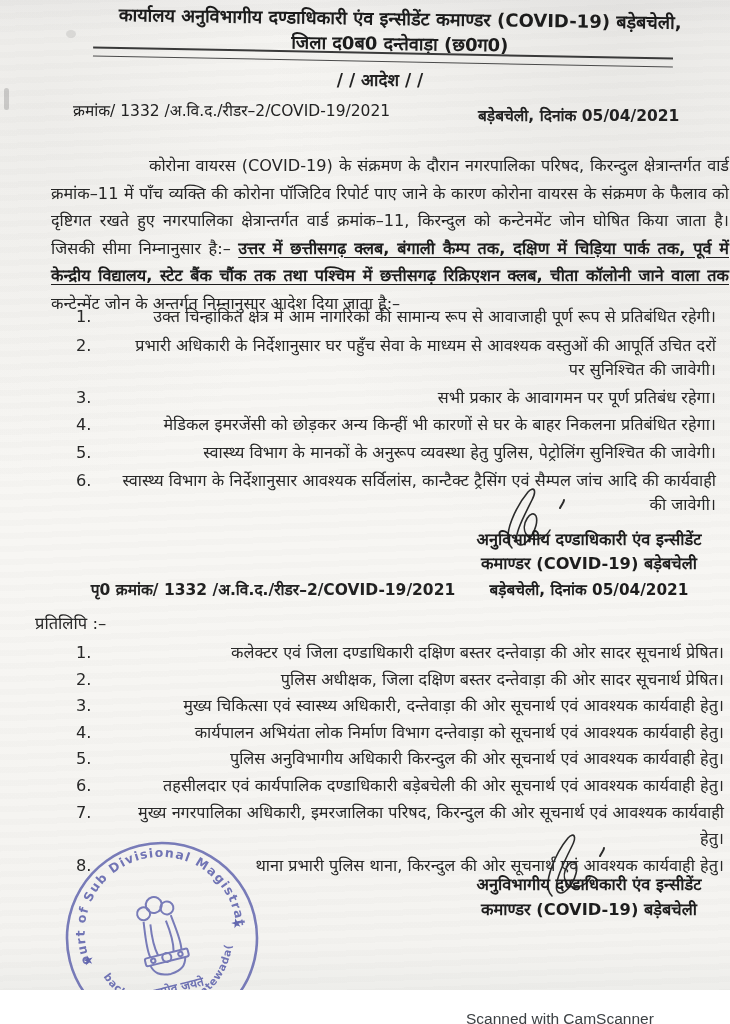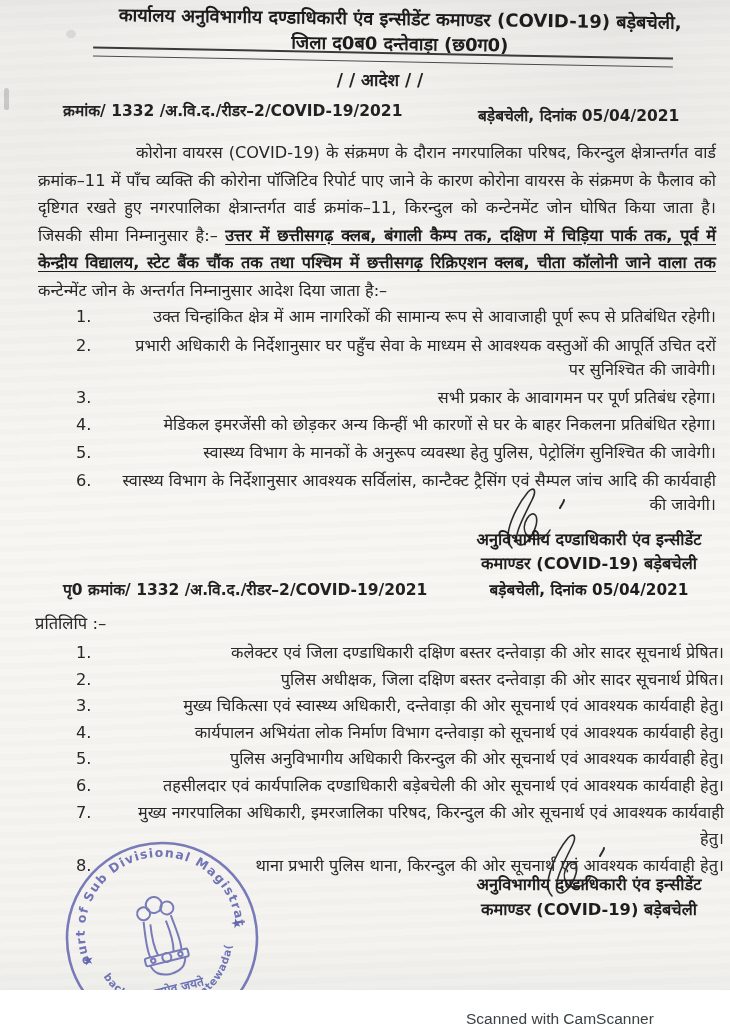--- a/index.html
+++ b/index.html
@@ -14,36 +14,36 @@
       radial-gradient(ellipse at 85% 3%, rgba(120,120,120,0.10), transparent 40%),
       radial-gradient(ellipse at 5% 10%, rgba(120,120,120,0.07), transparent 30%),
       repeating-linear-gradient(178deg, rgba(0,0,0,0.012) 0 6px, rgba(0,0,0,0) 6px 13px);
   }
   .abs{position:absolute;}
   .hdr{left:88px;top:6px;width:624px;text-align:center;font-weight:bold;
        font-size:18px;line-height:25px;color:#1c1c1c;transform:rotate(0.8deg);}
   .rule{left:93px;top:52px;width:580px;height:7px;transform:rotate(1.1deg);
         border-top:2.5px solid #3a3a3a;border-bottom:1.8px solid #4a4a4a;}
   .order-title{left:0;top:68px;width:760px;text-align:center;font-weight:bold;font-size:17px;color:#222;}
-  .refline{left:63px;top:99px;width:650px;font-size:15.5px;font-weight:bold;color:#222;}
+  .refline{left:73px;top:99px;width:650px;font-size:15.5px;font-weight:normal;color:#222;}
   .refdate{left:478px;top:104px;width:240px;font-size:15.5px;font-weight:bold;color:#222;}
   .para{left:35px;top:136px;width:678px;font-size:16.2px;line-height:27.5px;
         text-align:justify;color:#262626;}
   .para .indent{display:inline-block;width:98px;}
   .para .uline{font-weight:bold;text-decoration:underline;text-underline-offset:3px;color:#1d1d1d;}
   .olist{left:76px;top:305px;width:640px;}
   .clist{left:76px;top:640px;width:648px;}
   .li{display:flex;margin-bottom:3.2px;font-size:16.2px;line-height:24.5px;color:#282828;}
   .clist .li{line-height:26.6px;margin-bottom:0;}
   .li .num{width:44px;flex:0 0 44px;}
   .li .txt{flex:1;text-align:right;}
   .sig1{left:448px;top:528px;width:282px;text-align:center;font-weight:bold;
         font-size:16.3px;line-height:24px;color:#1d1d1d;}
   .sig1 .date{font-weight:bold;font-size:15.3px;margin-top:2px;}
-  .pref{left:63px;top:578px;width:420px;font-size:15.5px;font-weight:bold;color:#222;}
+  .pref{left:63px;top:578px;width:420px;font-size:15.5px;font-weight:bold;color:#222;text-align:center;}
   .copylabel{left:35px;top:611px;font-size:16.5px;color:#262626;}
   .sig2{left:448px;top:872px;width:282px;text-align:center;font-weight:bold;
         font-size:16.3px;line-height:25px;color:#1d1d1d;}
   .scrib{pointer-events:none;}
   .stampwrap{left:62px;top:838px;width:200px;height:200px;transform:rotate(-14deg);opacity:0.88;}
   .smudge{left:4px;top:88px;width:5px;height:22px;background:rgba(90,90,90,0.25);border-radius:3px;}
   .smudge2{left:66px;top:30px;width:10px;height:8px;background:rgba(120,120,120,0.18);border-radius:50%;}
   .camsbar{left:0;top:990px;width:730px;height:34px;background:#ffffff;z-index:10;}
   .camstext{position:absolute;left:466px;top:20px;font-family:"Liberation Sans",sans-serif;
             font-size:15.5px;color:#3c4043;}
@@ -60,21 +60,21 @@
     <div>कार्यालय अनुविभागीय दण्डाधिकारी एंव इन्सीडेंट कमाण्डर (COVID-19) बड़ेबचेली,</div>
     <div>जिला द0ब0 दन्तेवाड़ा (छ0ग0)</div>
   </div>
   <div class="rule abs"></div>
 
   <div class="order-title abs">/ /  आदेश  / /</div>
 
   <div class="refline abs">क्रमांक/ 1332 /अ.वि.द./रीडर–2/COVID-19/2021</div>
   <div class="refdate abs">बड़ेबचेली, दिनांक  05/04/2021</div>
 
-  <p class="para abs" style="margin:3px;">
+  <p class="para abs" style="margin:16px;">
     <span class="indent"></span><span>कोरोना वायरस (COVID-19) के संक्रमण के दौरान नगरपालिका परिषद, किरन्दुल क्षेत्रान्तर्गत वार्ड क्रमांक–11 में पाँच व्यक्ति की कोरोना पॉजिटिव रिपोर्ट पाए जाने के कारण कोरोना वायरस के संक्रमण के फैलाव को दृष्टिगत रखते हुए नगरपालिका क्षेत्रान्तर्गत वार्ड क्रमांक–11, किरन्दुल को कन्टेनमेंट जोन घोषित किया जाता है। जिसकी सीमा निम्नानुसार है:–</span>
     <span class="uline">उत्तर में छत्तीसगढ़ क्लब, बंगाली कैम्प तक, दक्षिण में चिड़िया पार्क तक, पूर्व में केन्द्रीय विद्यालय, स्टेट बैंक चौंक तक तथा पश्चिम में छत्तीसगढ़ रिक्रिएशन क्लब, चीता कॉलोनी जाने वाला तक</span>
     <span>कन्टेन्मेंट जोन के अन्तर्गत निम्नानुसार आदेश दिया जाता है:–</span>
   </p>
 
   <div class="olist abs">
     <div class="li" style="margin-bottom:4px;">
       <span class="num">1.</span>
       <span class="txt">उक्त चिन्हांकित क्षेत्र में आम नागरिकों की सामान्य रूप से आवाजाही पूर्ण रूप से प्रतिबंधित रहेगी।</span>
     </div>

